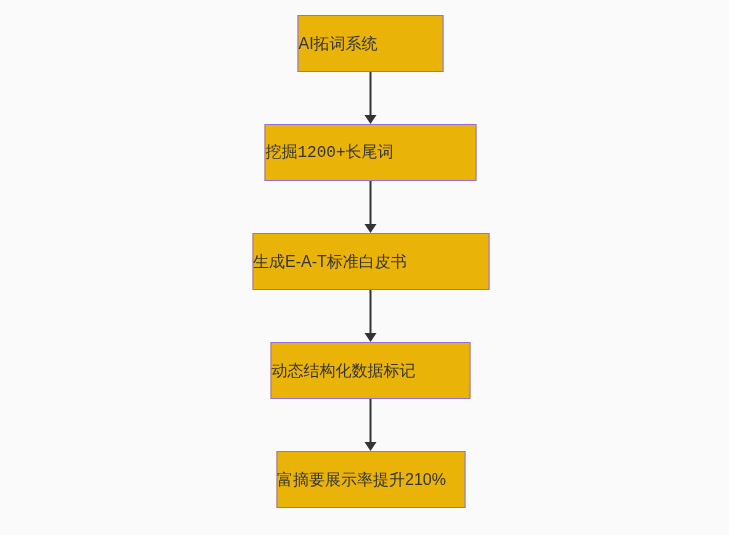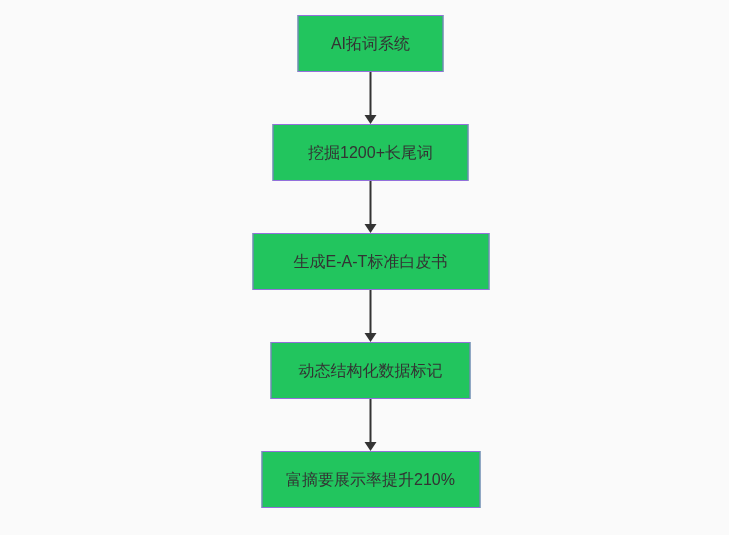--- a/index.html
+++ b/index.html
@@ -23,33 +23,33 @@
     top: 15px;
     left: 50%;
     transform: translateX(calc(-50% + 6px));
     display: flex;
     flex-direction: column;
     align-items: center;
   }
   .node {
     box-sizing: border-box;
     height: 57px;
-    background: #22c55e;
+    background: #eab308;
     border: 1px solid #9370DB;
     display: flex;
     align-items: center;
-    justify-content: center;
+    justify-content: flex-start;
     flex: none;
   }
   
   .node:nth-of-type(1) { width: 146px; }
-  .node:nth-of-type(3) { width: 196px; }
+  .node:nth-of-type(3) { width: 212px; font-family: Liberation Mono, monospace; }
   .node:nth-of-type(5) { width: 237px; }
   .node:nth-of-type(7) { width: 200px; }
-  .node:nth-of-type(9) { width: 219px; }
+  .node:nth-of-type(9) { width: 189px; }
   .node-label {
     color: #333333;
     font-size: 16px;
     white-space: nowrap;
     line-height: 1;
   }
   .arrow {
     height: 52px;
     width: 14px;
     display: flex;

